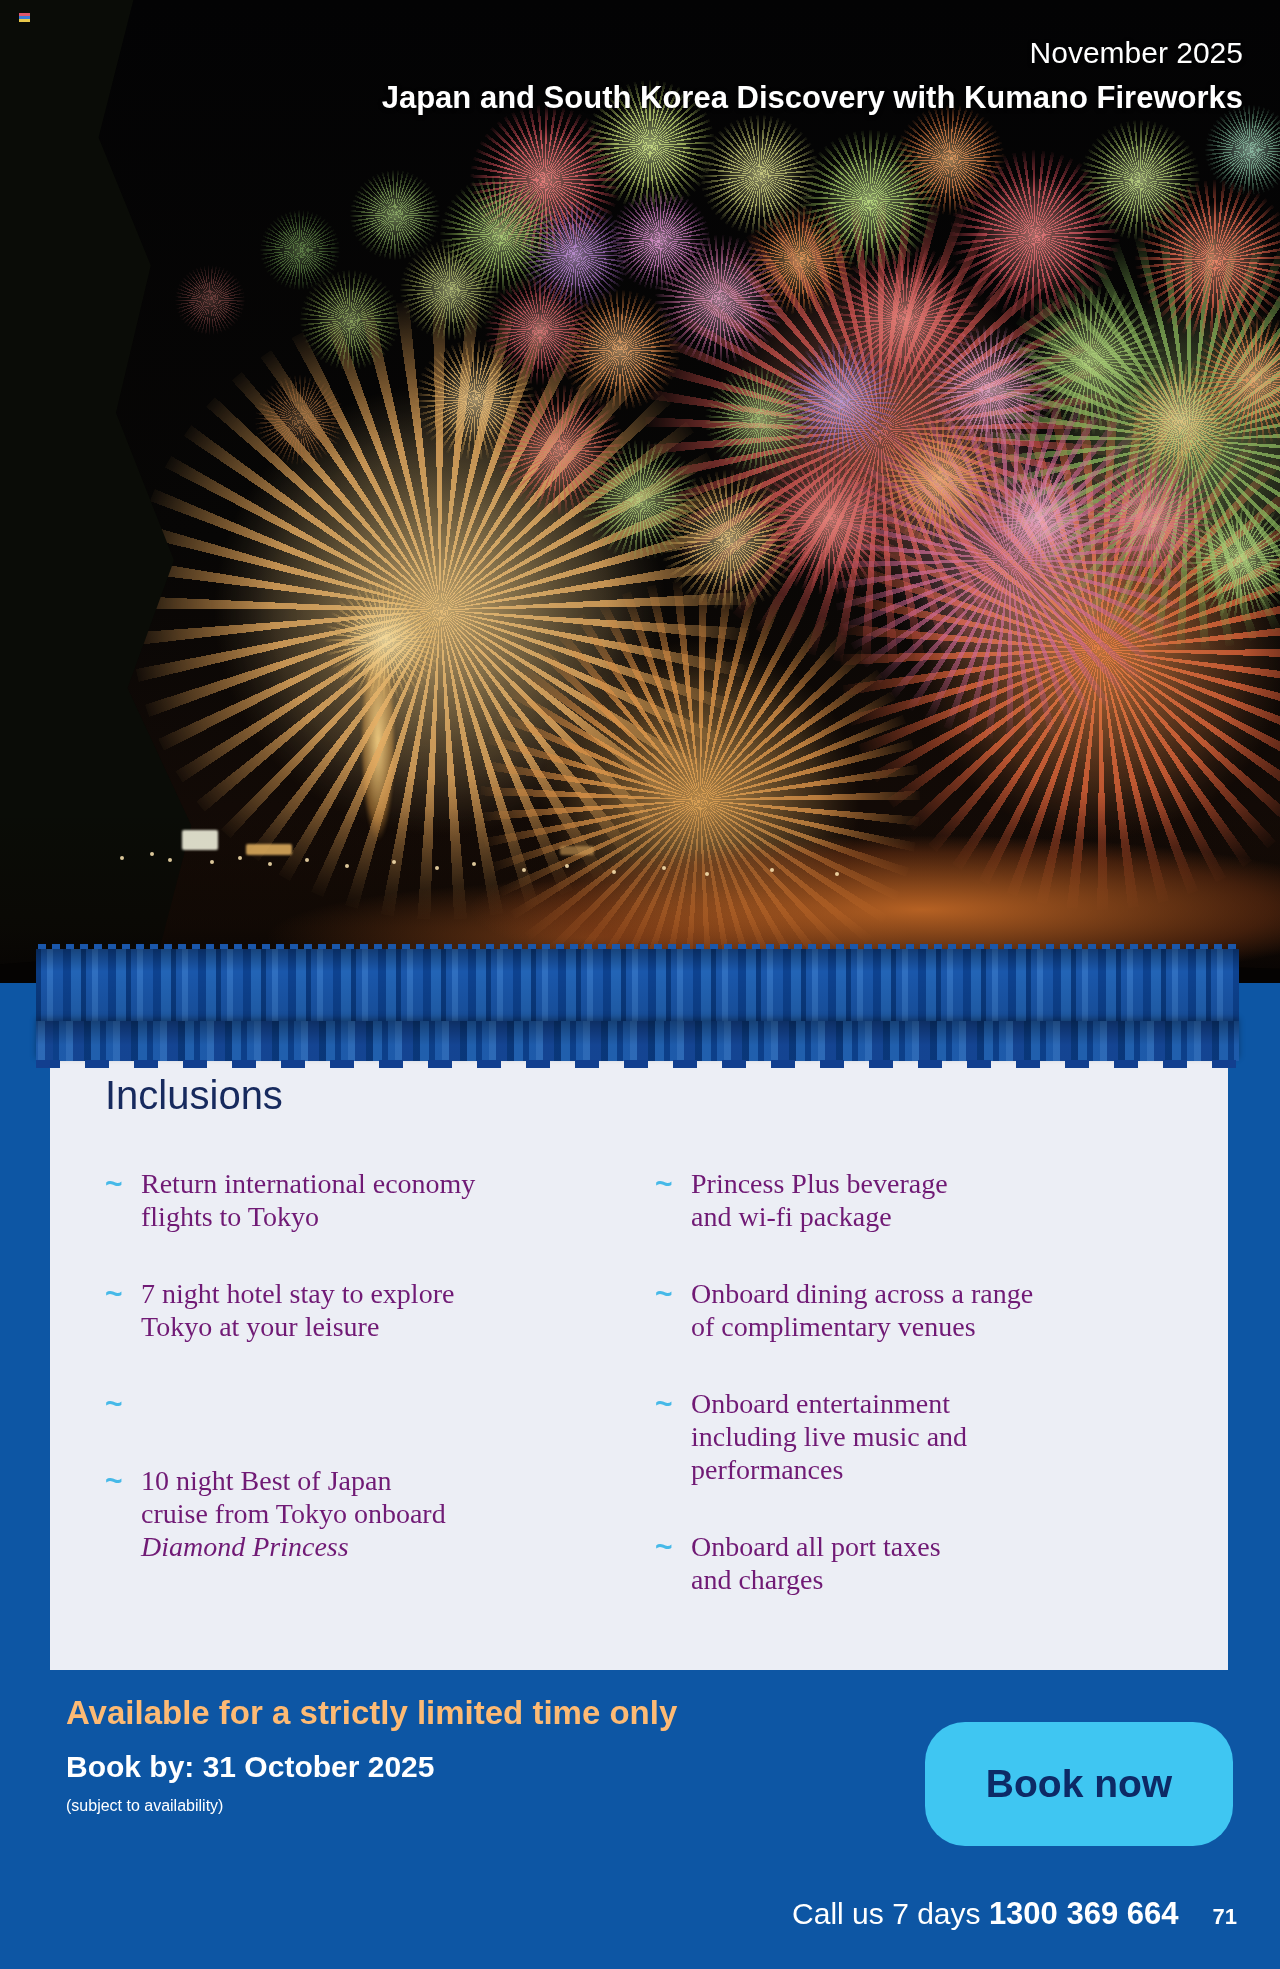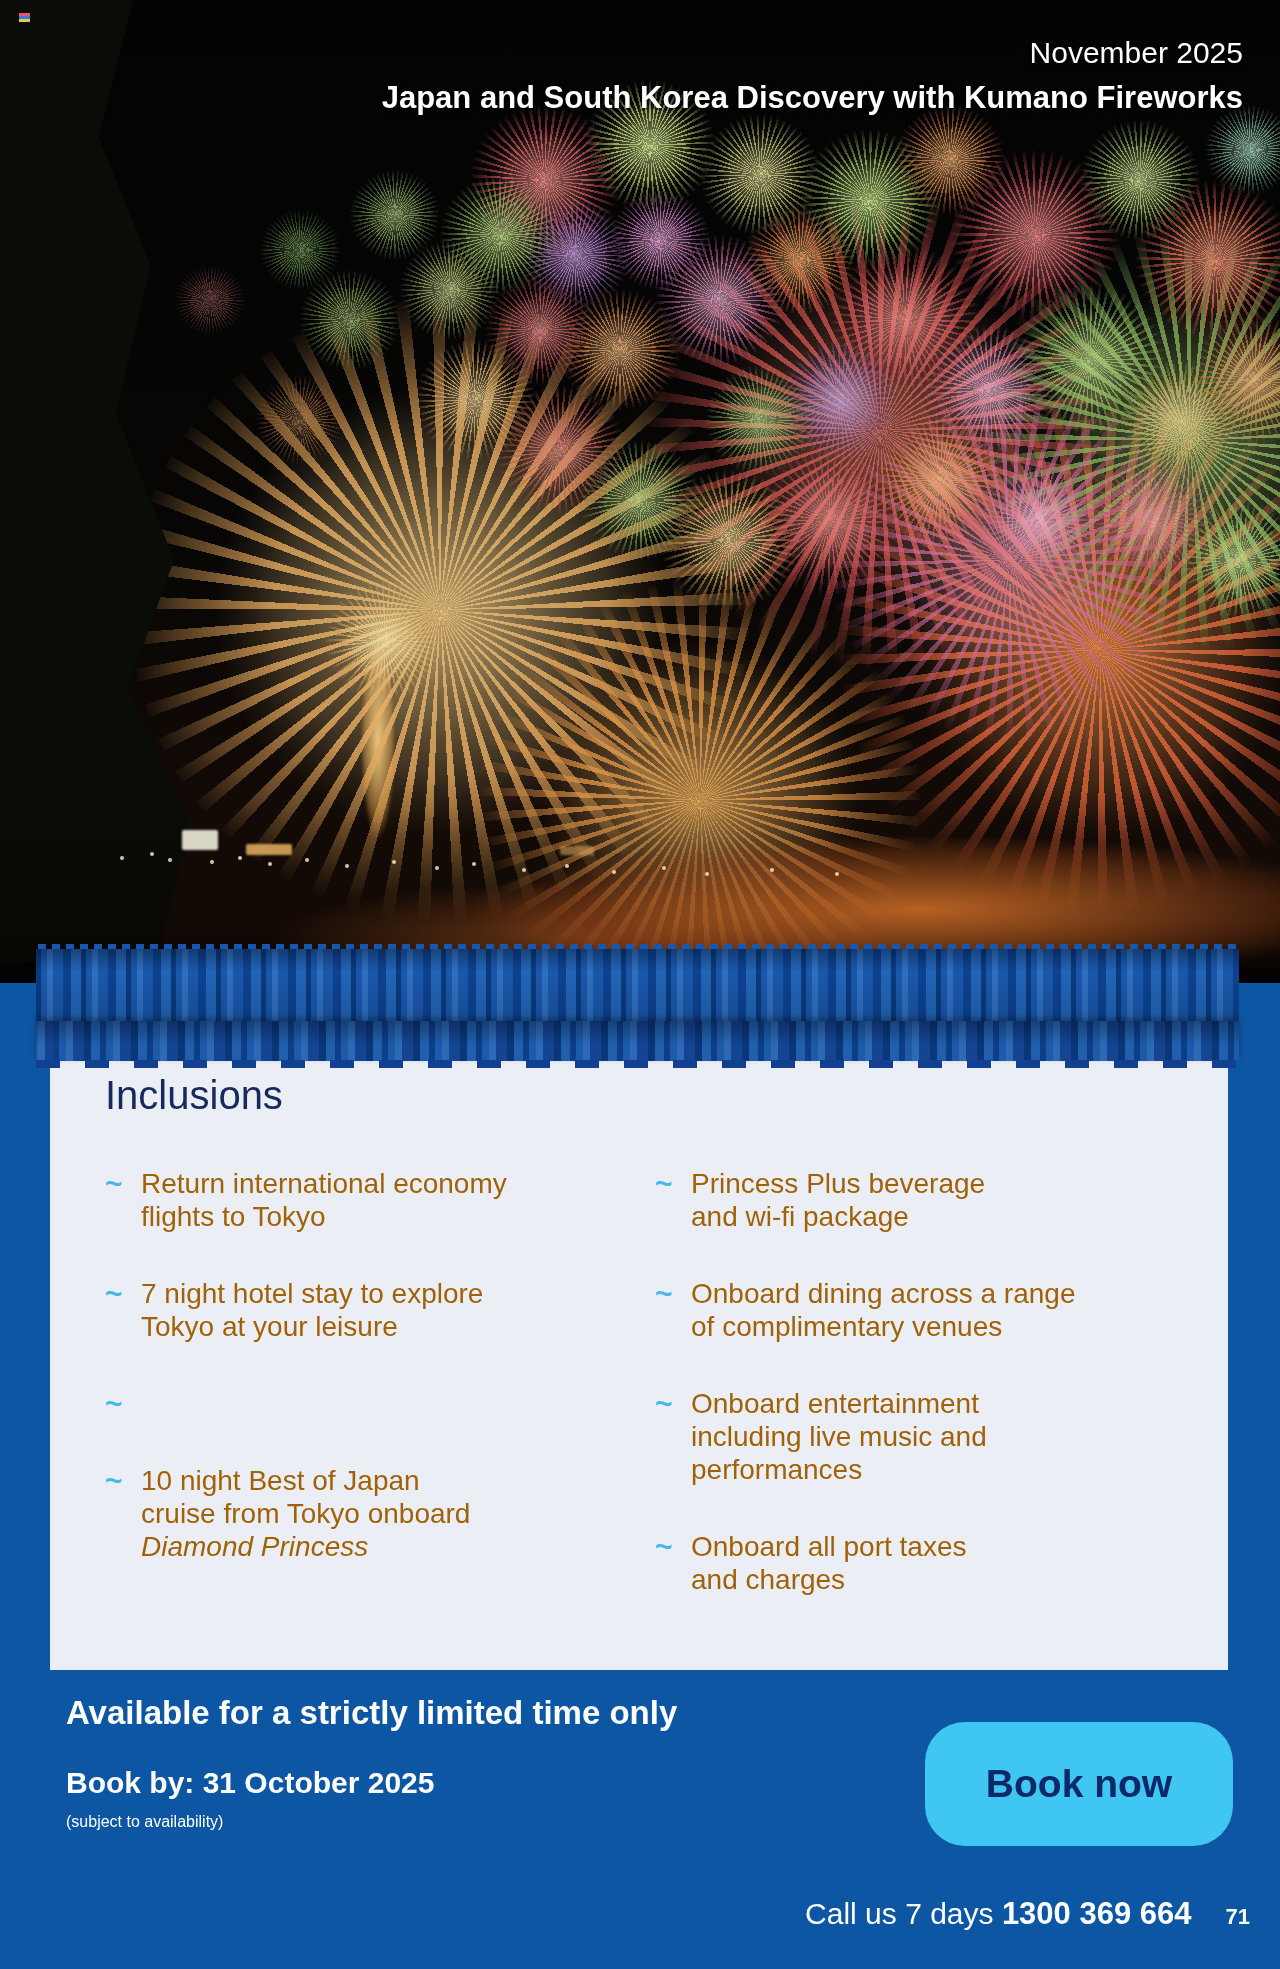--- a/index.html
+++ b/index.html
@@ -59,35 +59,35 @@
         background:repeating-linear-gradient(90deg,#123f8f 0 24px,rgba(0,0,0,0) 24px 49px);}
 
   
   #panel{position:absolute;left:50px;top:1057px;width:1178px;height:613px;background:#eceef5;z-index:10;}
   .incl-heading{position:absolute;left:55px;top:16px;font-size:40px;font-weight:400;color:#172a5e;}
   .col{position:absolute;top:110px;}
   .col-left{left:55px;}
   .col-right{left:605px;}
   .item{display:flex;align-items:flex-start;margin-bottom:44px;}
   .tilde{color:#46b9e8;font-weight:700;font-size:30px;line-height:33px;width:36px;flex:0 0 36px;}
-  .item-text{color:#a16207;font-size:28px;line-height:33px;white-space:pre-line;}
+  .item-text{color:#701a75;font-size:28px;line-height:33px;white-space:pre-line;font-family:Liberation Serif, serif;}
   .item-text .em{font-style:italic;}
 
   
   #offer{position:absolute;left:66px;top:1694px;z-index:10;}
-  .offer-headline{color:#ffffff;font-size:33px;font-weight:700;margin-bottom:28px;}
+  .offer-headline{color:#fdba74;font-size:33px;font-weight:700;margin-bottom:12px;}
   .offer-line{color:#fff;font-size:30px;font-weight:700;line-height:45px;}
   .offer-note{color:#fff;font-size:16px;margin-top:8px;}
   #cta{position:absolute;left:925px;top:1722px;width:308px;height:124px;z-index:11;
        background:#3fc6f2;border:none;border-radius:40px;cursor:pointer;
        display:flex;align-items:center;justify-content:center;
        color:#0d2a66;font-size:39px;font-weight:700;font-family:"Liberation Sans",sans-serif;}
 
   
-  #footer{position:absolute;right:30px;top:1896px;z-index:10;display:flex;align-items:baseline;gap:34px;color:#fff;}
+  #footer{position:absolute;right:43px;top:1896px;z-index:10;display:flex;align-items:baseline;gap:34px;color:#fff;}
   .call-line{font-size:30px;}
   .call-line b{font-size:31px;font-weight:700;}
   .page-num{font-size:22px;font-weight:700;}
 </style>
 </head>
 <body>
 
 <div id="page">
 
   <div id="photo">

